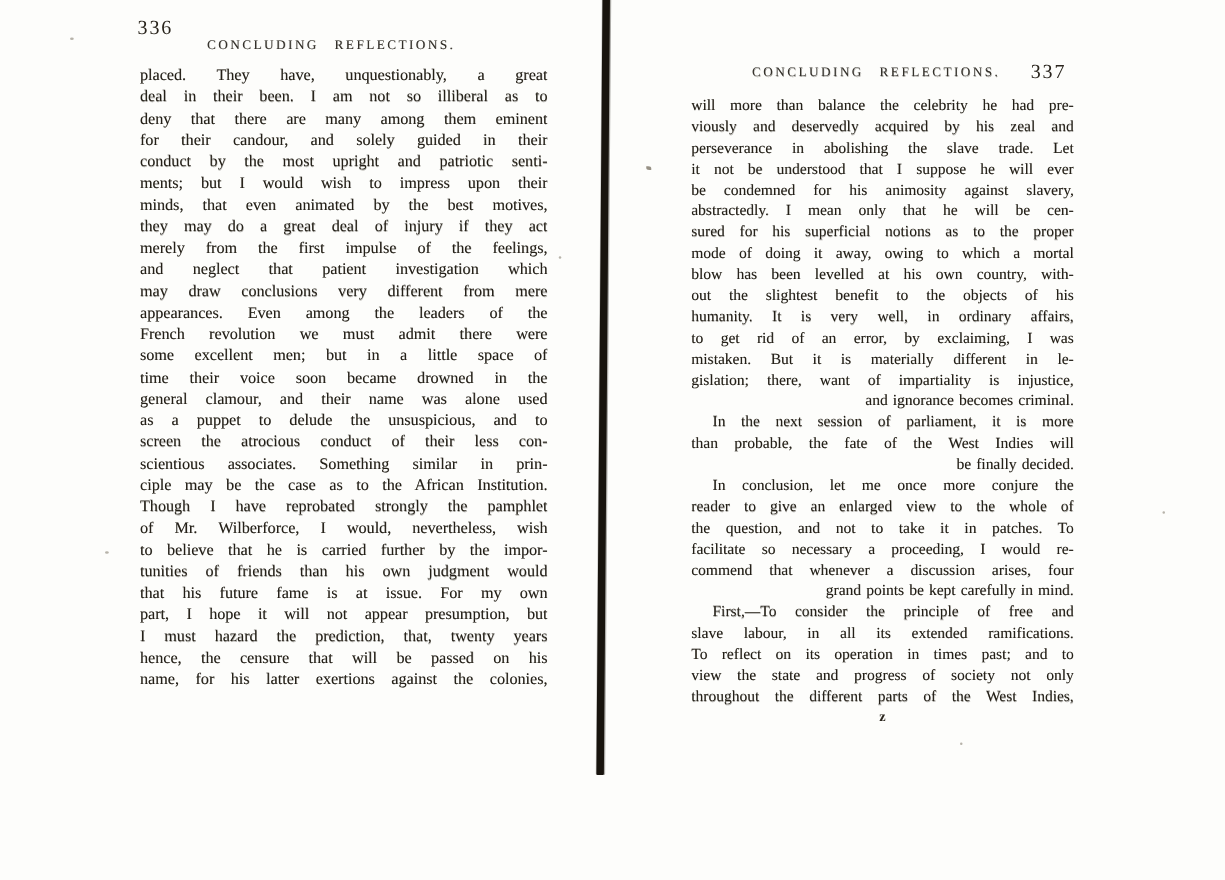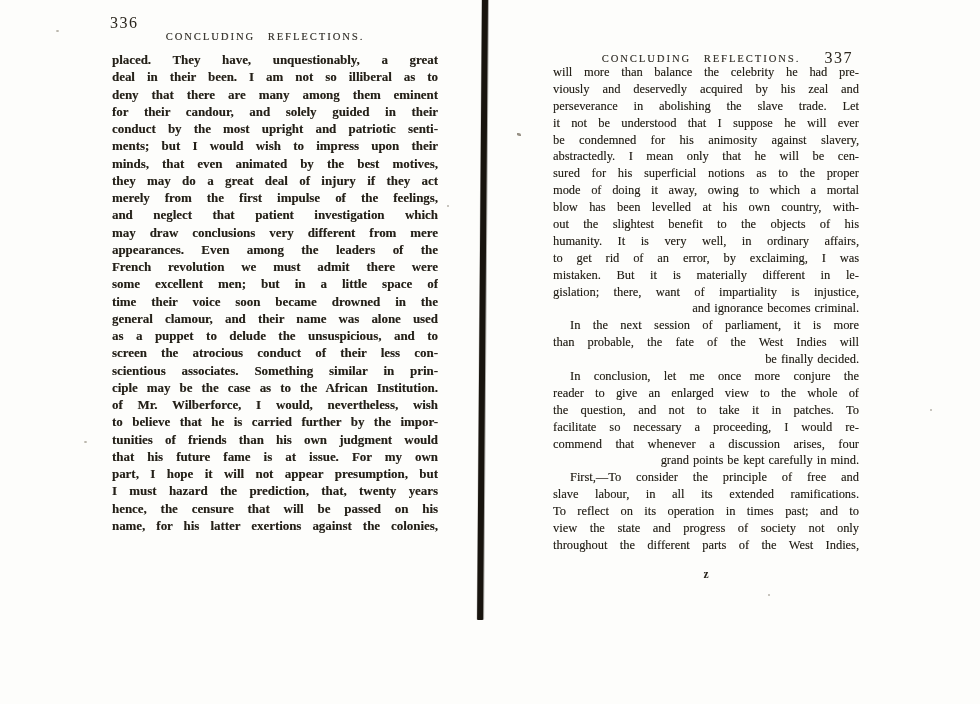--- a/index.html
+++ b/index.html
@@ -35,23 +35,23 @@
   }
   .runhead-left { left: 100px; top: 31px; width: 330px; text-align: center; }
   .runhead-right { left: 548px; top: 53px; width: 306px; text-align: center; }
 
   
   .textblock {
     position: absolute;
     text-shadow: 0.25px 0.25px 0 rgba(35,30,22,0.38);
   }
   .leftbody  { left: 112px; top: 52px;  width: 326px; font-size: 12.9px; }
-  .rightbody { left: 553px; top: 64px;  width: 306px; font-size: 12.4px; }
+  .rightbody { left: 553px; top: 76px;  width: 306px; font-size: 12.4px; }
 
-  .leftbody  .tline { height: 17.25px; line-height: 17.25px; font-weight: bold; }
+  .leftbody  .tline { height: 17.25px; line-height: 17.25px; }
   .rightbody .tline { height: 16.9px;  line-height: 16.9px; }
   .tline {
     text-align: justify;
     text-align-last: justify;
     overflow: hidden;
     word-spacing: 1px;
   }
   .tline.njust { text-align: right; text-align-last: auto; }
   .tline.ind { text-indent: 17px; }
 
@@ -112,20 +112,21 @@
         <div class="tline">may draw conclusions very different from mere</div>
         <div class="tline">appearances. Even among the leaders of the</div>
         <div class="tline">French revolution we must admit there were</div>
         <div class="tline">some excellent men; but in a little space of</div>
         <div class="tline">time their voice soon became drowned in the</div>
         <div class="tline">general clamour, and their name was alone used</div>
         <div class="tline">as a puppet to delude the unsuspicious, and to</div>
         <div class="tline">screen the atrocious conduct of their less con-</div>
         <div class="tline">scientious associates. Something similar in prin-</div>
         <div class="tline">ciple may be the case as to the African Institution.</div>
+        <div class="tline">Though I have reprobated strongly the pamphlet</div>
         <div class="tline">of Mr. Wilberforce, I would, nevertheless, wish</div>
         <div class="tline">to believe that he is carried further by the impor-</div>
         <div class="tline">tunities of friends than his own judgment would</div>
         <div class="tline">that his future fame is at issue. For my own</div>
         <div class="tline">part, I hope it will not appear presumption, but</div>
         <div class="tline">I must hazard the prediction, that, twenty years</div>
         <div class="tline">hence, the censure that will be passed on his</div>
         <div class="tline">name, for his latter exertions against the colonies,</div>
       </div>
   </div>

